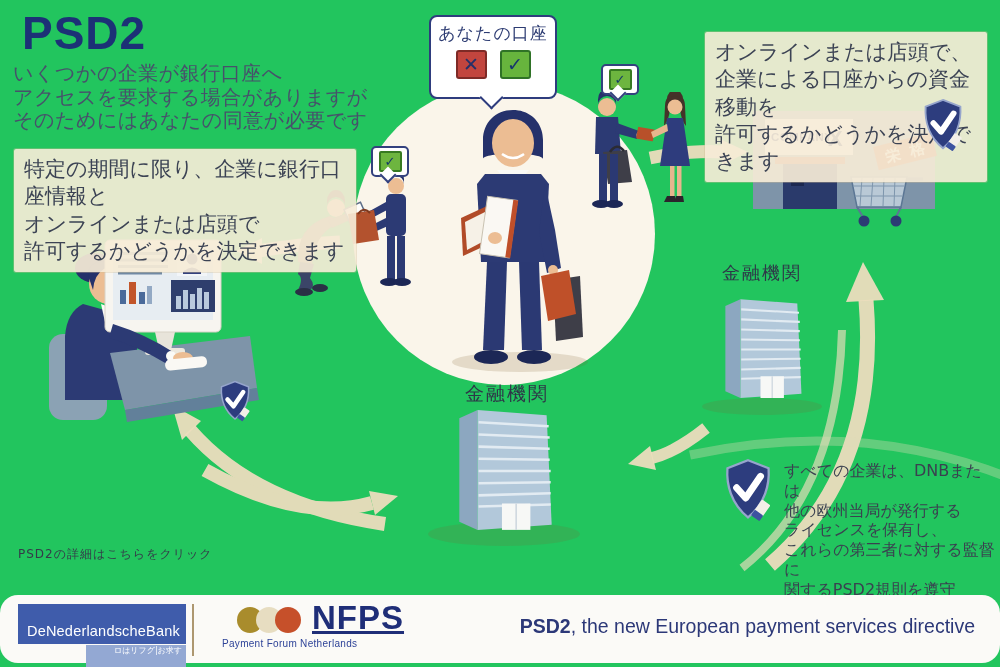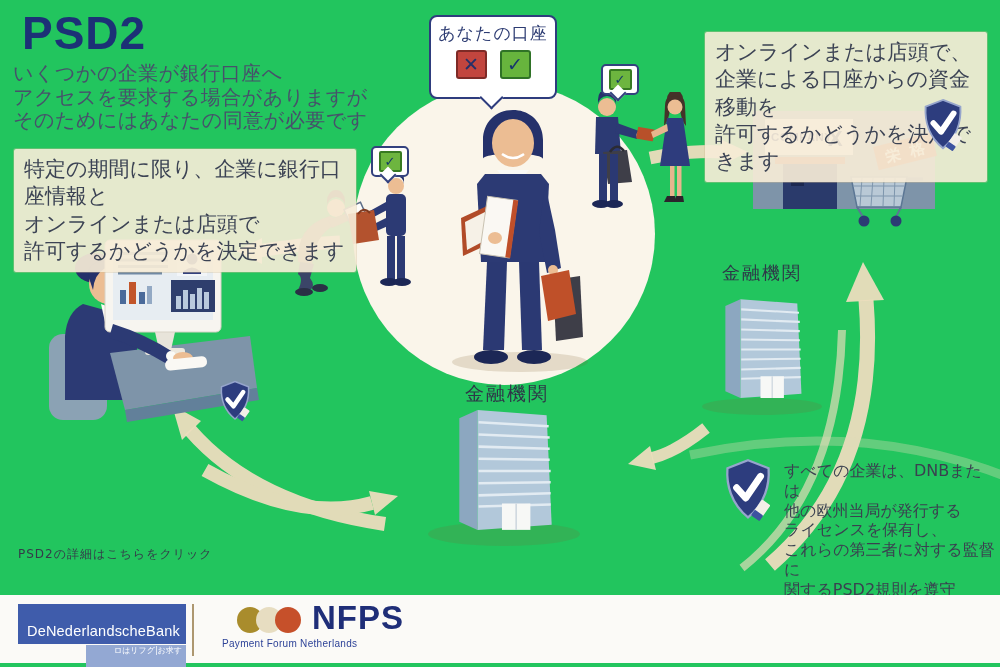--- a/index.html
+++ b/index.html
@@ -25,26 +25,26 @@
   .sq{width:27px;height:25px;border-radius:3px;display:flex;align-items:center;justify-content:center;font-weight:bold;font-size:19px;line-height:1;}
   .sq-red{background:#c2453e;border:2px solid #7e2a26;color:#243069;}
   .sq-green{background:#67b43d;border:2px solid #2f7226;color:#17356b;}
   .check-bubble{background:#fff;border:2px solid #33417e;border-radius:5px;display:flex;align-items:center;justify-content:center;box-sizing:border-box;}
   .check-bubble::after{content:"";position:absolute;left:9px;bottom:-6px;width:10px;height:10px;background:#fff;
     border-right:2px solid #33417e;border-bottom:2px solid #33417e;transform:rotate(45deg);}
   .mini-sq{width:19px;height:17px;background:#6db53f;border:2px solid #377a22;color:#153a68;font-size:13px;font-weight:bold;
     border-radius:2px;display:flex;align-items:center;justify-content:center;line-height:1;}
 
   
-  .footer{background:#fbfaf7;}
+  .footer{background:#fbfaf7;border-radius:18px;}
   .dnb-main{background:#3f5cab;color:#fff;font-size:14.5px;display:flex;align-items:flex-end;padding:0 0 5px 9px;box-sizing:border-box;letter-spacing:.2px;}
   .dnb-sub{background:#93a8d3;color:#fff;font-size:8px;text-align:right;line-height:12px;padding-right:4px;box-sizing:border-box;}
   .divider{background:#ad9770;}
   .nfps-circle{border-radius:50%;}
-  .nfps-acronym{font-size:33px;font-weight:bold;color:#1f2e78;letter-spacing:1px;}
+  .nfps-acronym{font-size:33px;font-weight:bold;color:#1f2e78;letter-spacing:1px;text-decoration:underline;}
   .nfps-full{font-size:10px;color:#2e4398;letter-spacing:.3px;}
   .tagline{font-size:19.5px;color:#2c3878;}
 </style>
 </head>
 <body>
 
 <div id="canvas">
 
   <svg width="0" height="0" style="position:absolute">
     <defs>
@@ -317,15 +317,18 @@
     <div class="abs dnb-main" style="left:18px;top:9px;width:168px;height:40px;">
       <span>DeNederlandscheBank</span>
     </div>
     <div class="abs dnb-sub jp" style="left:86px;top:50px;width:100px;height:28px;">ロはリフグ|お求す</div>
     <div class="abs divider" style="left:192px;top:9px;width:2px;height:52px;"></div>
     <div class="abs nfps-circle" style="left:237px;top:12px;width:26px;height:26px;background:#a98c2c;"></div>
     <div class="abs nfps-circle" style="left:256px;top:12px;width:26px;height:26px;background:#e7ddc1;"></div>
     <div class="abs nfps-circle" style="left:275px;top:12px;width:26px;height:26px;background:#c6502a;"></div>
     <div class="abs nfps-acronym" style="left:312px;top:4px;">NFPS</div>
     <div class="abs nfps-full" style="left:222px;top:43px;">Payment Forum Netherlands</div>
+    <div class="abs tagline" style="right:25px;top:20px;">
+      <b>PSD2</b><span>, the new European payment services directive</span>
+    </div>
   </div>
 
 </div>
 
 </body></html>

